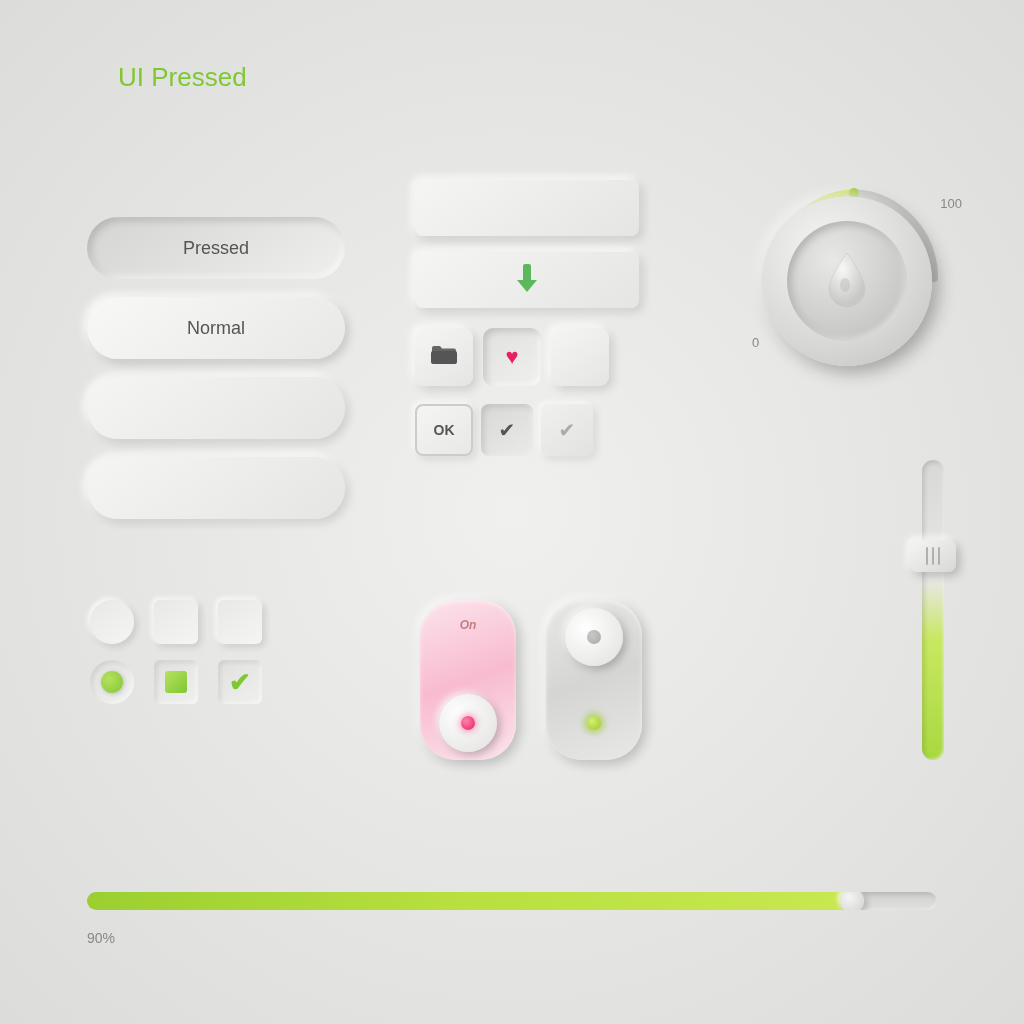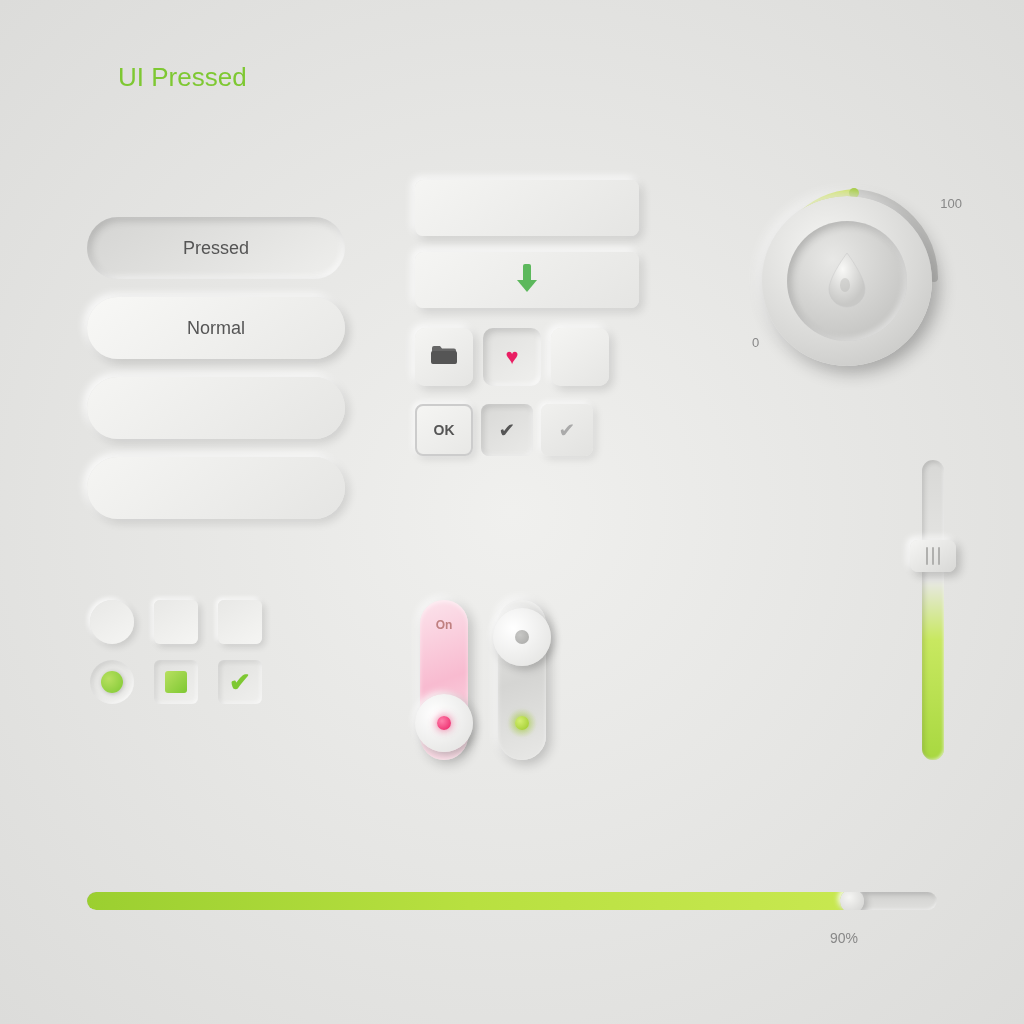--- a/index.html
+++ b/index.html
@@ -256,27 +256,28 @@
       gap: 30px;
     }
 
     .toggle-container {
       display: flex;
       flex-direction: column;
       align-items: center;
     }
 
     .toggle-switch {
-      width: 48px;
+      width: 96px;
       height: 160px;
       border-radius: 36px;
       position: relative;
       display: flex;
       align-items: center;
       justify-content: center;
+      font-style: italic;
     }
 
     .toggle-on {
       background: linear-gradient(160deg, #fce4ec, #f8bbd0, #fce4ec);
       box-shadow: 4px 4px 12px rgba(0,0,0,0.2), -3px -3px 8px rgba(255,255,255,0.8), inset 0 2px 4px rgba(255,255,255,0.5);
     }
 
     .toggle-off {
       background: linear-gradient(160deg, #e8e8e6, #d5d5d3, #e8e8e6);
       box-shadow: 4px 4px 12px rgba(0,0,0,0.2), -3px -3px 8px rgba(255,255,255,0.8), inset 0 2px 4px rgba(255,255,255,0.5);
@@ -463,21 +464,21 @@
       top: 50%;
       transform: translateY(-50%);
       width: 24px;
       height: 24px;
       border-radius: 50%;
       background: radial-gradient(circle at 38% 35%, #f5f5f3, #d0d0ce);
       box-shadow: 3px 3px 7px rgba(0,0,0,0.2), -2px -2px 5px rgba(255,255,255,0.9);
     }
 
     .hbar-label {
-      text-align: right;
+      text-align: left;
       font-size: 14px;
       color: #888;
       margin-top: 20px;
       padding-right: calc(10% - 6px);
     }
   </style>
 </head>
 <body>
 
 <div class="page-title">UI Pressed</div>

